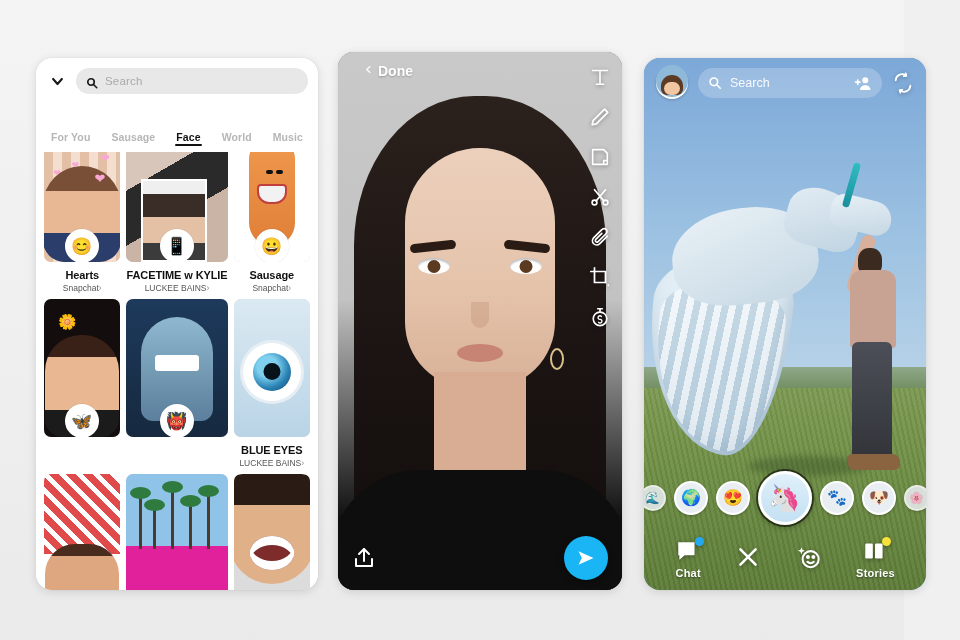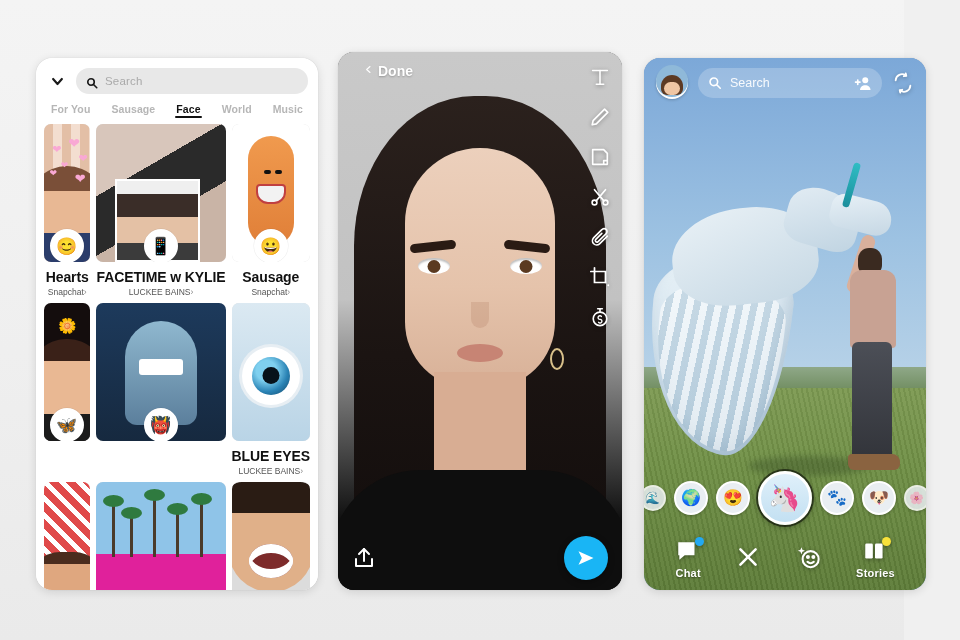--- a/index.html
+++ b/index.html
@@ -43,20 +43,21 @@
   .chev-down svg { width:15px; height:15px; }
   .search-pill {
     flex:1; height:26px; background:#e8e8e8; border-radius:13px;
     display:flex; align-items:center; gap:7px; padding:0 10px;
   }
   .search-pill .mag { width:12px; height:12px; flex:0 0 12px; }
   .search-pill .ph { font-size:11.5px; color:#aaa; letter-spacing:.2px; }
   .tabs {
     display:flex; justify-content:space-between;
     padding: 9px 4px 6px 4px;
+    margin-top: 28px;
   }
   .tab {
     font-size:10.5px; color:#b6b6b6; font-weight:700; letter-spacing:.1px;
     padding: 0 1px 3px 1px; position:relative; white-space:nowrap;
   }
   .tab.active { color:#111; }
   .tab.active::after {
     content:""; position:absolute; left:0; right:0; bottom:0;
     height:2px; background:#111; border-radius:1px;
   }
@@ -76,21 +77,21 @@
   .badge {
     position:absolute; left:50%; bottom:-1px; transform:translate(-50%,0);
     width:34px; height:34px; border-radius:50%;
     background:#fff; border:2.5px solid #fff;
     box-shadow:0 0 0 .5px rgba(0,0,0,.08);
     display:flex; align-items:center; justify-content:center;
     font-size:17px; line-height:1; overflow:hidden;
   }
   .cell-meta { text-align:center; padding-top:7px; }
   .cell-title {
-    font-size:14px; font-weight:700; color:#111; letter-spacing:-.1px;
+    font-size:11px; font-weight:700; color:#111; letter-spacing:-.1px;
     white-space:nowrap; overflow:hidden; text-overflow:ellipsis;
   }
   .cell-author {
     font-size:8.5px; color:#555; margin-top:2px;
     white-space:nowrap; overflow:hidden; text-overflow:ellipsis;
   }
   .cell-author .vrf { font-size:8px; }
   .cell-author .arrow { color:#888; }
 
   

